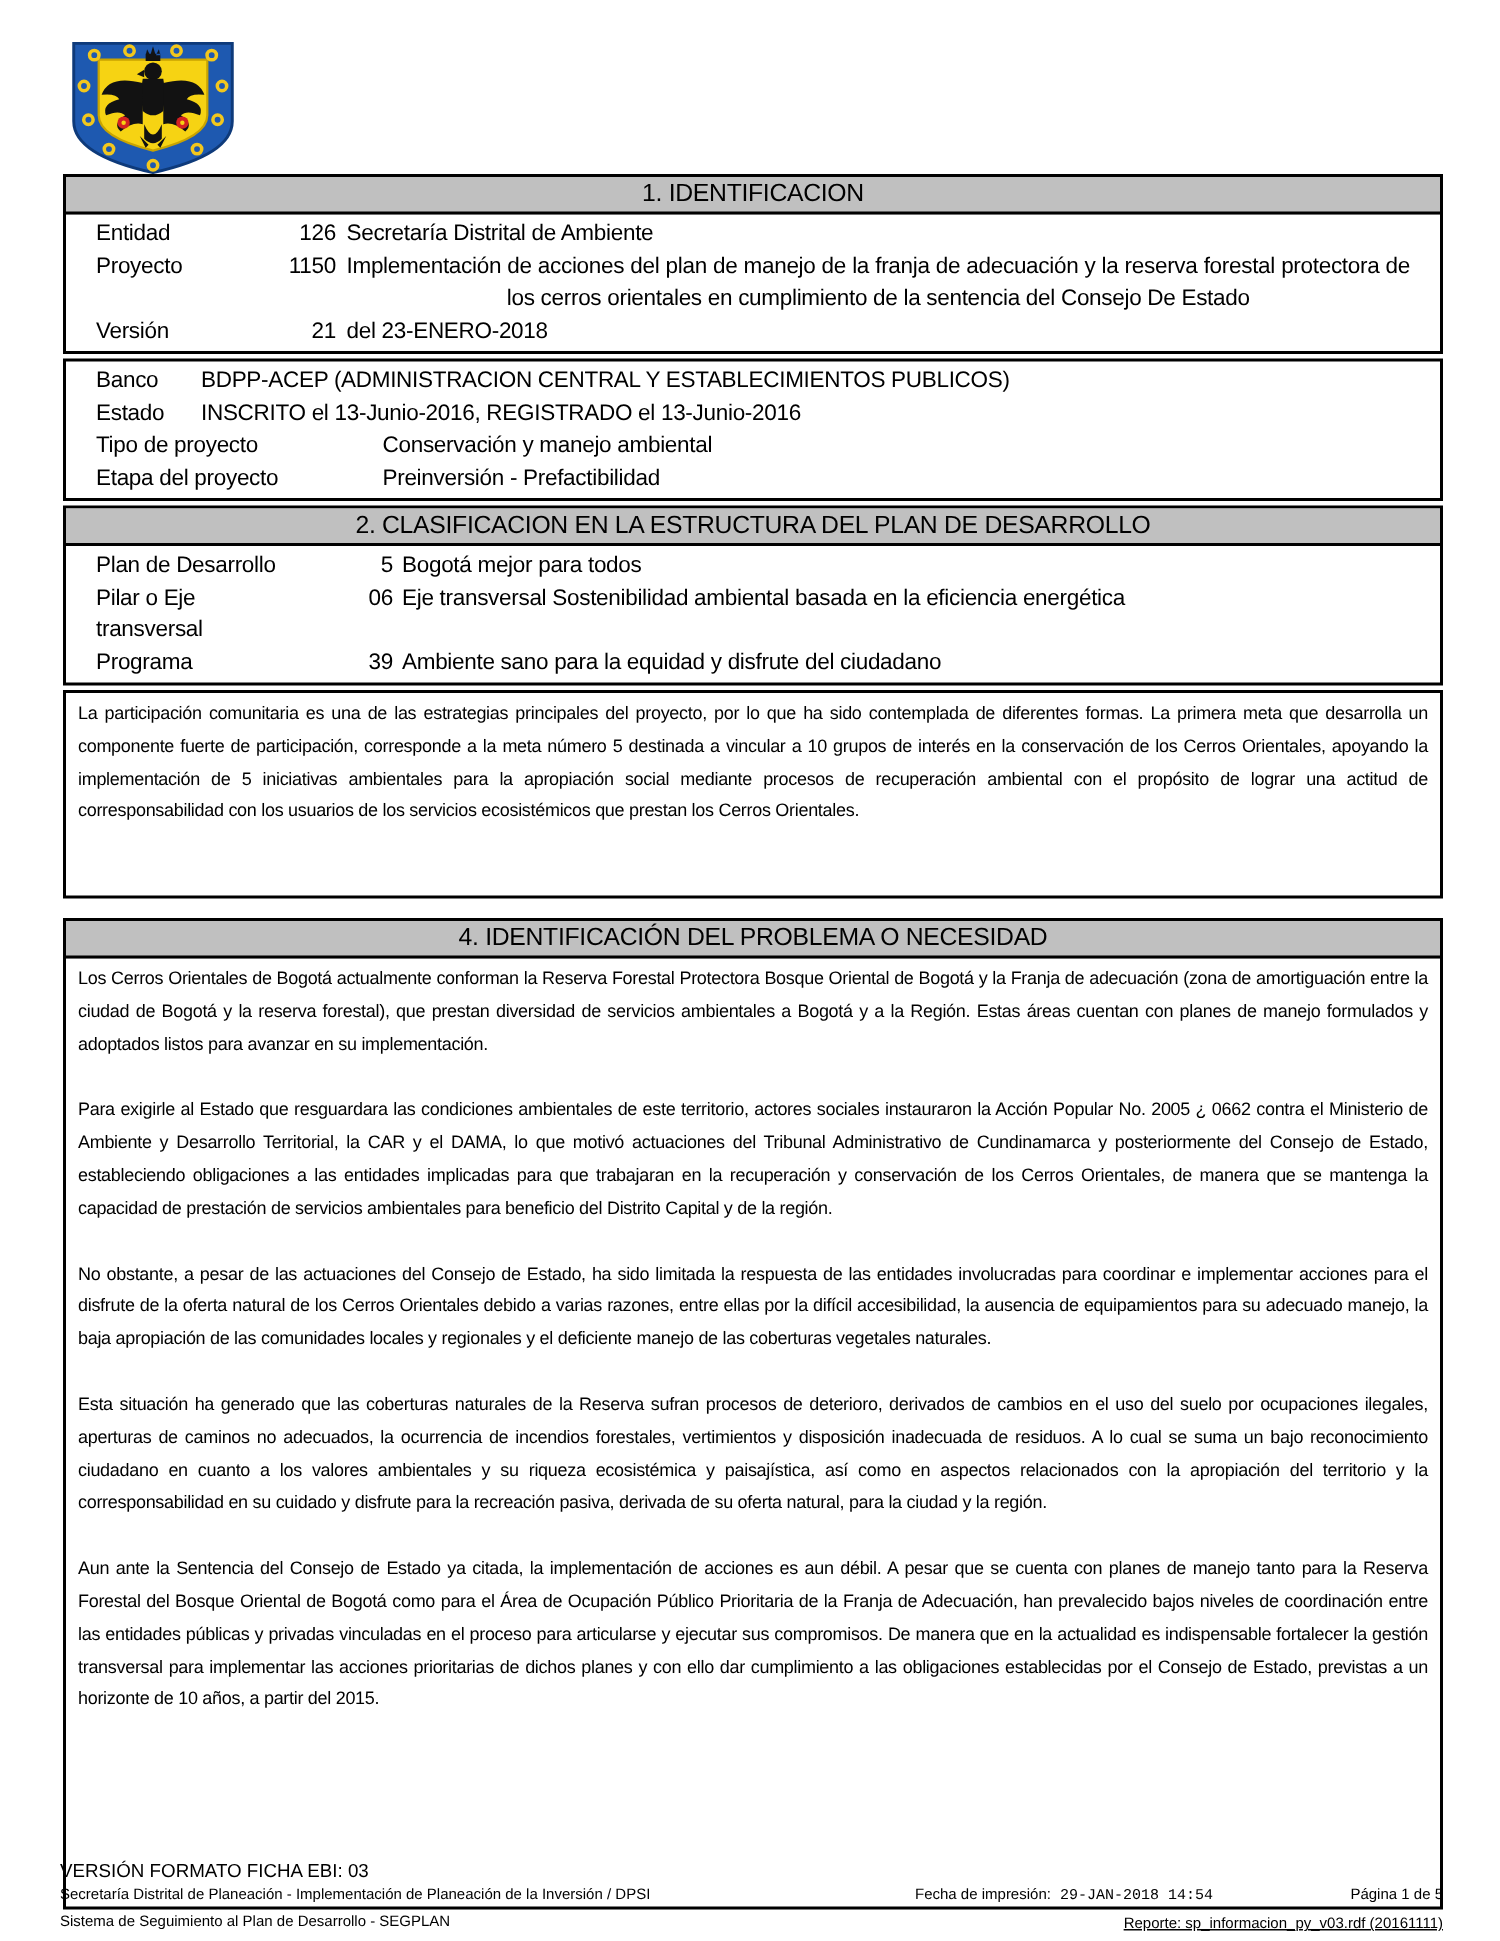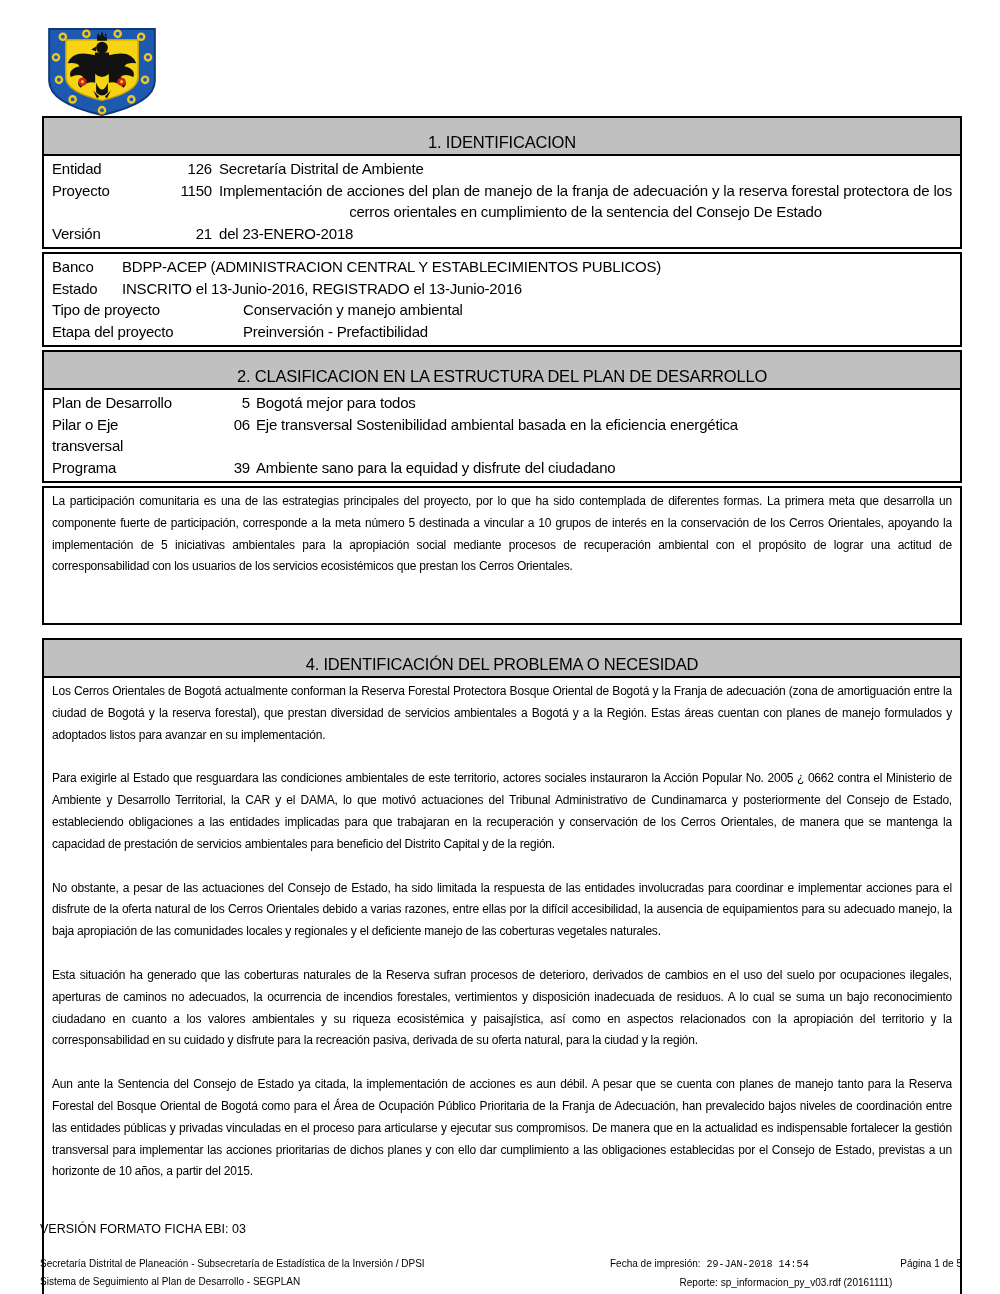--- a/index.html
+++ b/index.html
@@ -25,26 +25,26 @@
   .content { margin:0 38px 0 42px; }
   .box { border:2px solid #000; background:#fff; }
   .box + .box { margin-top:3px; }
   .box.gap-lg { margin-top:13px; }
   .box-header {
     background:#c0c0c0;
     border-bottom:2px solid #000;
     text-align:center;
     font-size:16.5px;
     line-height:20px;
-    padding:14px 0 2px;
+    padding:1px 0 2px;
   }
 
   
   .row { display:flex; font-size:15px; line-height:21.5px; padding:0 8px; }
-  .rows-pad { padding:2px 0 3px; }
+  .rows-pad { padding:2px 12px 3px; }
   .lbl { flex-shrink:0; }
   .code { flex-shrink:0; text-align:right; white-space:nowrap; }
   .val { flex:1 1 auto; margin-left:7px; }
   .just { text-align:justify; }
   .last-center { text-align-last:center; }
 
   .s1 .lbl  { width:118px; }
   .s1 .code { width:42px; }
 
   .d1 .lbl-narrow { width:62px; }
@@ -63,28 +63,28 @@
     padding:0 2px;
   }
   .para-wrap3 { padding:3px 6px 8px; min-height:115px; }
   .box-s3 { min-height:139px; }
   .para-wrap4 { padding:3px 6px 10px; }
   .box-s4 { min-height:661px; }
   .para + .para { margin-top:22px; }
 
   
   .footer { position:absolute; left:40px; right:38px; bottom:6px; letter-spacing:0; }
-  .version { font-size:12.5px; margin-bottom:22px; }
+  .version { font-size:12.5px; margin-bottom:4px; }
   .foot-cols { display:flex; justify-content:space-between; align-items:flex-start; }
   .foot-left  { font-size:10px; }
   .foot-left div + div { margin-top:7px; }
   .foot-right { font-size:10px; width:352px; }
   .fr-line1 { display:flex; justify-content:space-between; }
   .fr-fecha span + span { margin-left:6px;font-family:Liberation Mono, monospace; }
-  .fr-line2 { text-align:center; margin-top:7px; }
+  .fr-line2 { text-align:right; margin-top:7px;text-decoration:underline; }
 </style>
 </head>
 <body>
 
 <div class="page">
 
   <div class="header">
     <svg class="logo" viewBox="0 0 128 94" aria-hidden="true">
       <path d="M10 3 H118 V56 Q118 79 64 91 Q10 79 10 56 Z" fill="#1e59b0" stroke="#0e3a7a" stroke-width="2"></path>
       <path d="M27 14 H101 V52 Q101 67 64 76 Q27 67 27 52 Z" fill="#f6d313" stroke="#c9a400" stroke-width="1.5"></path>
@@ -200,21 +200,21 @@
         <p class="para">Aun ante la Sentencia del Consejo de Estado ya citada, la implementación de acciones es aun débil. A pesar que se cuenta con planes de manejo tanto para la Reserva Forestal del Bosque Oriental de Bogotá como para el Área de Ocupación Público Prioritaria de la Franja de Adecuación, han prevalecido bajos niveles de coordinación entre las entidades públicas y privadas vinculadas en el proceso para articularse y ejecutar sus compromisos. De manera que en la actualidad es indispensable fortalecer la gestión transversal para implementar las acciones prioritarias de dichos planes y con ello dar cumplimiento a las obligaciones establecidas por el Consejo de Estado, previstas a un horizonte de 10 años, a partir del 2015.</p>
       </div>
     </div>
 
   </div>
 
   <div class="footer">
     <div class="version">VERSIÓN FORMATO FICHA EBI: 03</div>
     <div class="foot-cols">
       <div class="foot-left">
-        <div>Secretaría Distrital de Planeación - Subsecretaría de Estadística de la Inversión / DPSI</div>
+        <div>Secretaría Distrital de Planeación - Implementación de Planeación de la Inversión / DPSI</div>
         <div>Sistema de Seguimiento al Plan de Desarrollo - SEGPLAN</div>
       </div>
       <div class="foot-right">
         <div class="fr-line1">
           <span class="fr-fecha">
             <span>Fecha de impresión:</span><span>29-JAN-2018 14:54</span>
           </span>
           <span>Página  1 de 5</span>
         </div>
         <div class="fr-line2">Reporte: sp_informacion_py_v03.rdf (20161111)</div>

